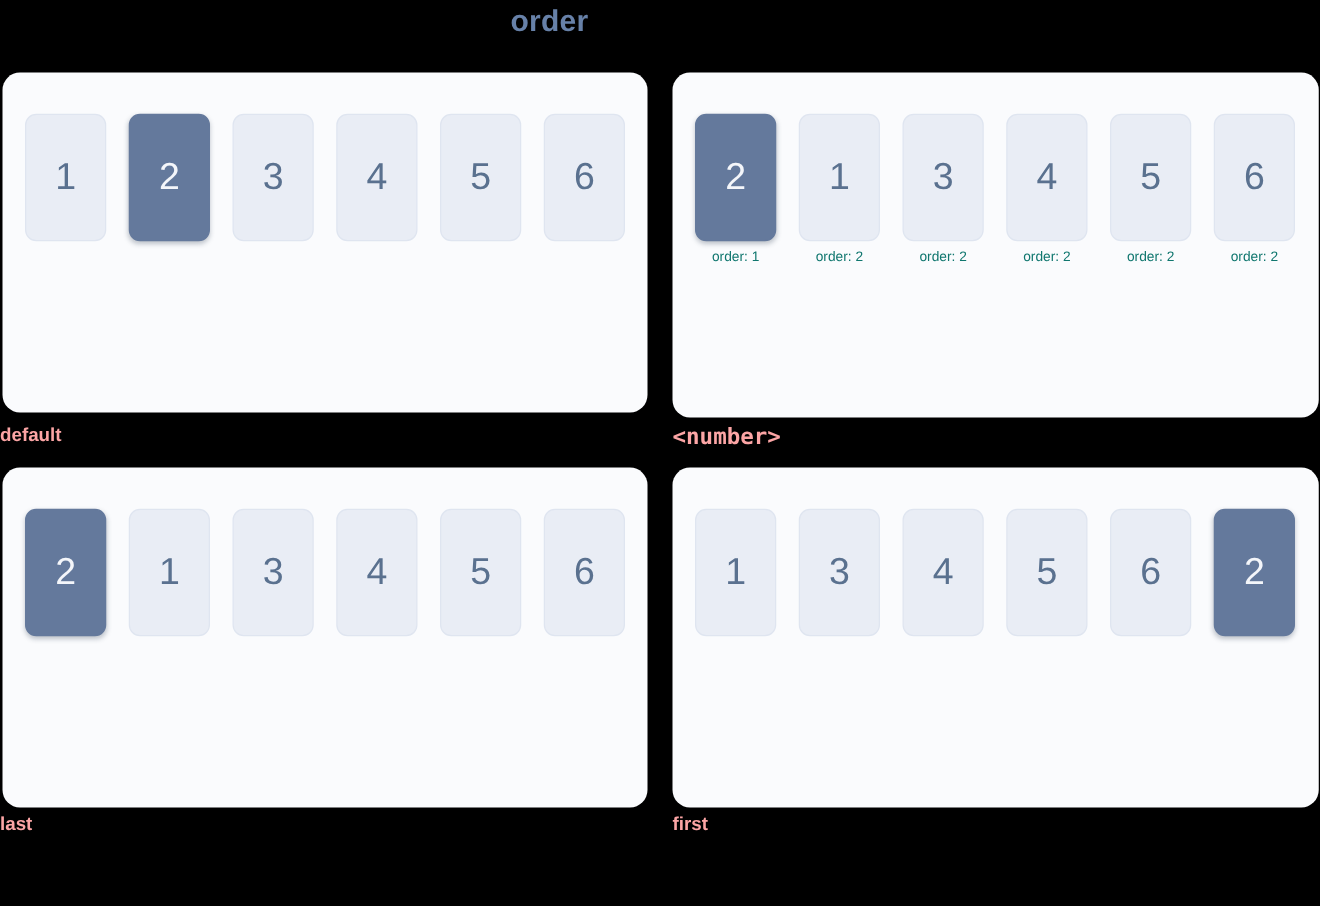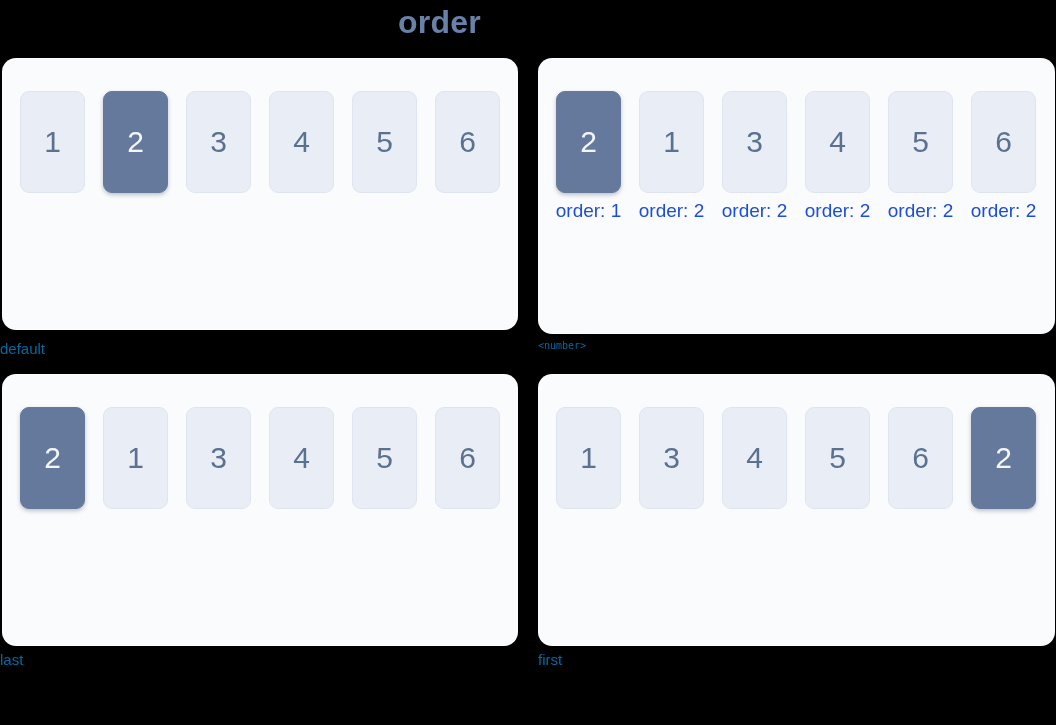--- a/index.html
+++ b/index.html
@@ -17,21 +17,21 @@
     width: 1056px;
     height: 725px;
   }
 
   .page-title {
     position: absolute;
     top: 4px;
     left: 0;
     width: 879px;
     text-align: center;
-    font-size: 32px;
+    font-size: 24px;
     font-weight: bold;
     color: #6781a8;
     letter-spacing: 0.2px;
   }
 
   .panel {
     position: absolute;
     background: #fafbfd;
     border-radius: 14px;
     overflow: hidden;
@@ -69,38 +69,38 @@
 
   .box.active {
     background: #64799c;
     border: 1px solid #64799c;
     color: #f4f6fa;
     box-shadow: 0 2px 4px rgba(30,45,70,0.28);
   }
 
   .order-label {
     margin-top: 8px;
-    font-size: 19px;
-    color: #1d4ed8;
+    font-size: 11px;
+    color: #0f766e;
     white-space: nowrap;
     line-height: 1;
   }
 
   .panel-caption {
     position: absolute;
     font-size: 15px;
-    font-weight: normal;
-    color: #0369a1;
+    font-weight: bold;
+    color: #fca5a5;
     white-space: nowrap;
     line-height: 1;
   }
 
   .panel-caption.mono {
     font-family: "DejaVu Sans Mono", "Liberation Mono", monospace;
-    font-size: 10px;
+    font-size: 18px;
   }
 
   
   #panel-default       { left: 2px;   top: 58px;  width: 516px; height: 272px; }
   #caption-default     { left: 0px;   top: 341px; }
 
   #panel-number        { left: 538px; top: 58px;  width: 517px; height: 276px; }
   #caption-number      { left: 538px; top: 341px; }
 
   #panel-first         { left: 2px;   top: 374px; width: 516px; height: 272px; }

